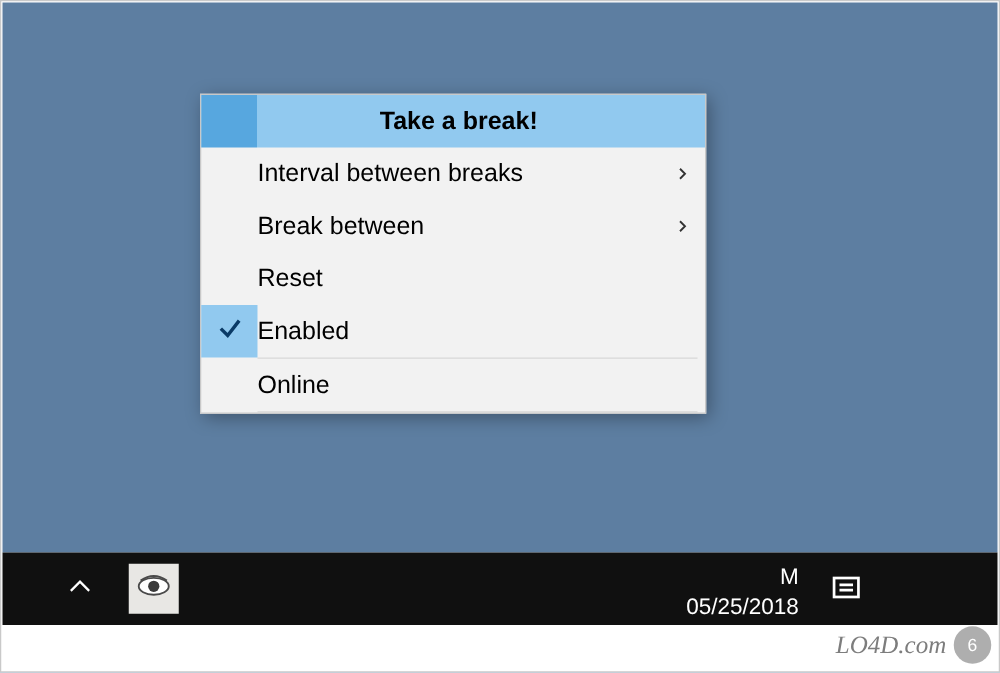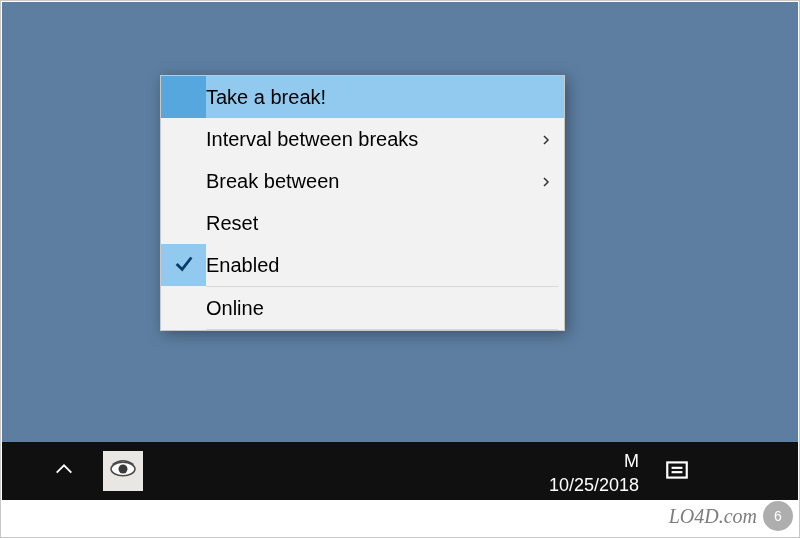--- a/index.html
+++ b/index.html
@@ -51,21 +51,21 @@
     height: 42px; display: flex; align-items: center; position: relative;
   }
   .mi .gutter {
     flex: 0 0 45px; height: 100%; display:flex; align-items:center; justify-content:center;
   }
   .mi .label { flex: 1 1 auto; }
   .mi .chev { flex: 0 0 36px; display:flex; align-items:center; justify-content:center; }
   .mi.hl {
     background: linear-gradient(to right, #57a7df 0 45px, #91c9ef 45px 100%);
   }
-  .mi.hl .label { font-weight: 400; }
+  .mi.hl .label { font-weight: 700; text-align: center; }
   .mi.en .gutter { background: #91c9ef; }
   .sep {
     height: 1px; background: #d8d8d8; margin-left: 45px; margin-right: 6px;
   }
   .chev svg { width: 12px; height: 12px; }
   .gutter svg { width: 22px; height: 22px; }
   
   .wm {
     position: absolute; right: 6px; bottom: 6px; display:flex; align-items:center;
     gap: 6px; font-style: italic; color: #7d7d7d; font-size: 20px;
@@ -101,21 +101,21 @@
       <svg viewBox="0 0 40 40">
         <ellipse cx="20" cy="20" rx="16" ry="9" fill="#ffffff" stroke="#4a4a4a" stroke-width="2"></ellipse>
         <circle cx="20" cy="20" r="6" fill="#3a3a3a"></circle>
         <path d="M6 14 Q20 4 34 14" fill="none" stroke="#4a4a4a" stroke-width="2"></path>
       </svg>
     </span>
   </div>
 
   <div class="tray-clock">
     <div>M</div>
-    <div>10/25/2018</div>
+    <div>05/25/2018</div>
   </div>
 
   <div class="tray-notif">
     <span>
       <svg viewBox="0 0 24 24">
           <rect x="3" y="5" width="18" height="14" fill="none" stroke="#ffffff" stroke-width="2"></rect>
           <line x1="7" y1="10" x2="17" y2="10" stroke="#ffffff" stroke-width="2"></line>
           <line x1="7" y1="14" x2="17" y2="14" stroke="#ffffff" stroke-width="2"></line>
         </svg>
     </span>

